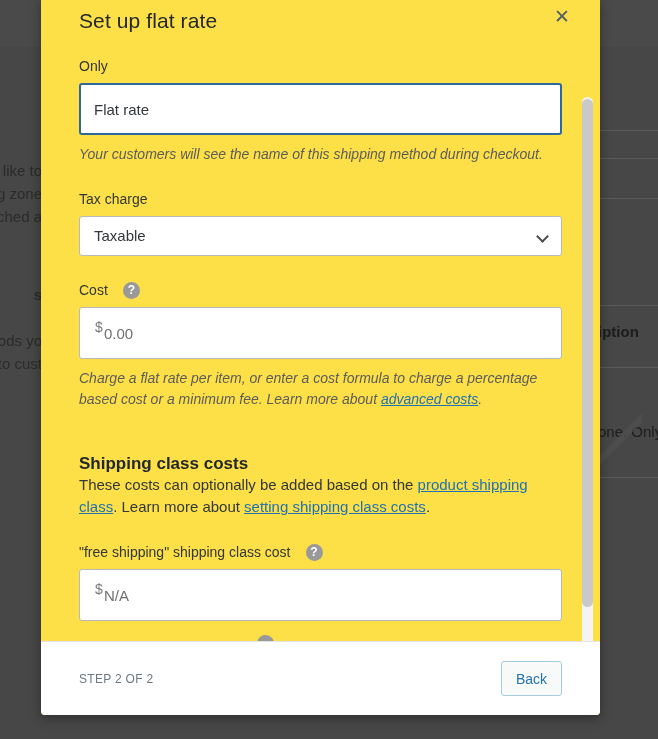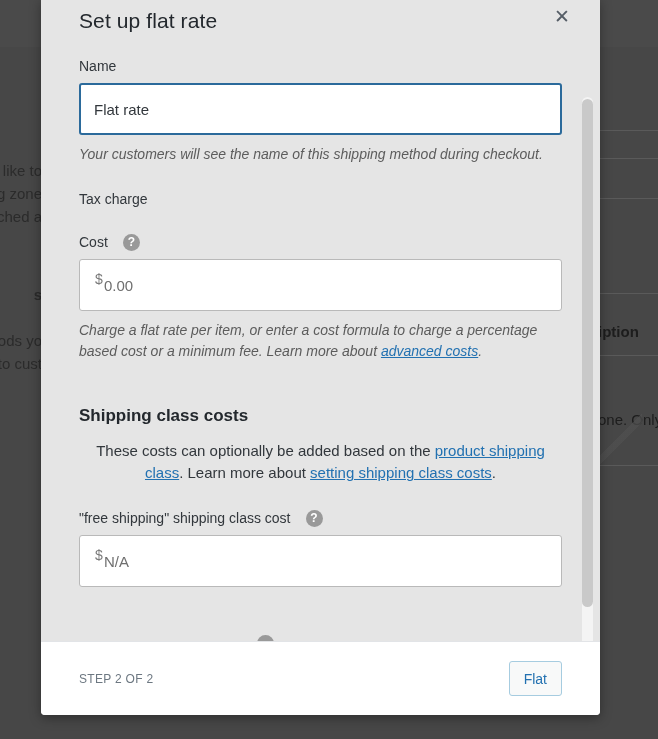--- a/index.html
+++ b/index.html
@@ -50,41 +50,41 @@
     border-top: 1px solid #5a5a5a;
     color: #1d1d1d;
     font-size: 15px;
     white-space: nowrap;
     overflow: hidden;
     padding-left: 0px;
   }
   .bg-row.r1 { height: 28px; }
   .bg-row.r2 { height: 40px; }
   .bg-row.r3 { height: 95px; }
-  .bg-row.r4 { height: 62px; padding-top: 29px; font-weight: bold; }
+  .bg-row.r4 { height: 62px; padding-top: 17px; font-weight: bold; margin-top: 12px; }
   .bg-row.r5 { height: 110px; padding-top: 55px; }
   .bg-row.r6 { height: 40px; }
   .bg-chevron {
     position: absolute;
     left: 598px;
     top: 410px;
     width: 44px;
     height: 60px;
     background: linear-gradient(135deg, transparent 46%, #505050 46%, #505050 54%, transparent 54%);
     opacity: .7;
   }
 
   
   #modal {
     position: absolute;
     left: 41px;
     top: -1px;
     width: 559px;
     height: 716px;
-    background: #e5e5e5;
+    background: #fde047;
     border-radius: 0 0 4px 4px;
     box-shadow: 0 3px 12px rgba(0,0,0,.35);
     display: flex;
     flex-direction: column;
     overflow: hidden;
   }
 
   #modal-header {
     position: relative;
     height: 46px;
@@ -216,22 +216,20 @@
   .section-title {
     font-size: 17px;
     font-weight: bold;
     color: #23282d;
     margin-top: 44px;
   }
   .body-text {
     font-size: 15px;
     color: #32373c;
     line-height: 22px;
-    margin-top: 14px;
-    text-align: center;
   }
 
   .field-block { margin-top: 25px; }
   .field-block.first { margin-top: 0; }
 
   
   .clipped-icon {
     position: absolute;
     left: 216px;
     bottom: -11px;
@@ -324,27 +322,31 @@
 <div id="modal">
 
   <div id="modal-header">
     <h1 id="modal-title">Set up flat rate</h1>
     <button id="close-button">✕</button>
   </div>
 
   <div id="modal-body">
 
     <div class="field-block first">
-      <label class="field-label">Name</label>
+      <label class="field-label">Only</label>
       <input class="text-input focused" type="text" value="Flat rate" style="">
       <div class="helper-text">Your customers will see the name of this shipping method during checkout.</div>
     </div>
 
     <div class="field-block">
       <label class="field-label">Tax charge</label>
+      <div class="select-wrap">
+        <div class="select-input">Taxable</div>
+        <span class="chevron-down"></span>
+      </div>
     </div>
 
     <div class="field-block">
       <div class="label-row">
         <label class="field-label">Cost</label>
         <span class="help-icon">?</span>
       </div>
       <div class="money-wrap">
         <span class="currency">$</span>
         <input class="text-input" type="text" placeholder="0.00" style="">
@@ -374,16 +376,16 @@
     <div class="clipped-icon"></div>
 
     <div id="scrollbar-track">
       <div id="scrollbar-thumb"></div>
     </div>
   </div>
 
   <div id="modal-footer">
     <span id="step-indicator">STEP 2 OF 2</span>
     <div class="footer-buttons">
-      <button class="btn btn-secondary">Flat</button>
+      <button class="btn btn-secondary">Back</button>
     </div>
   </div>
 </div>
 
 </body></html>

